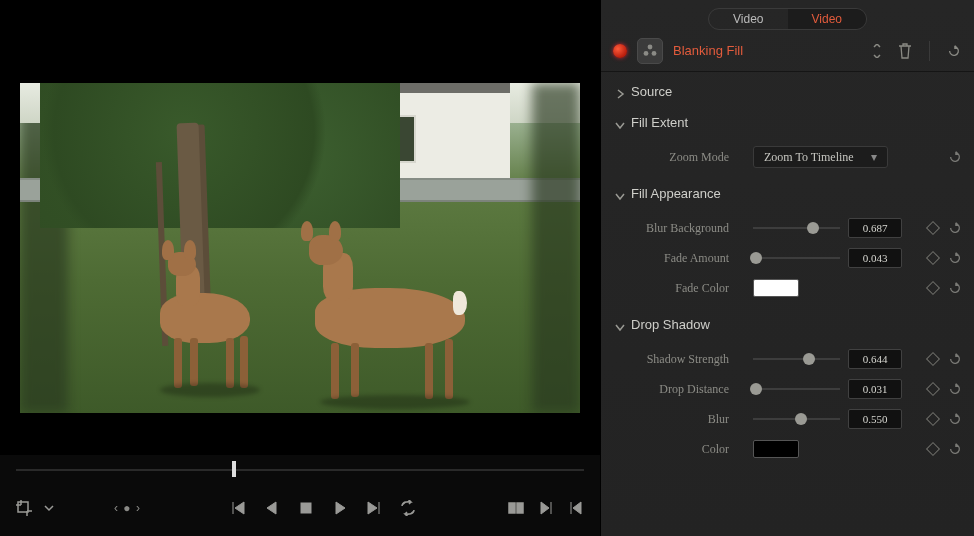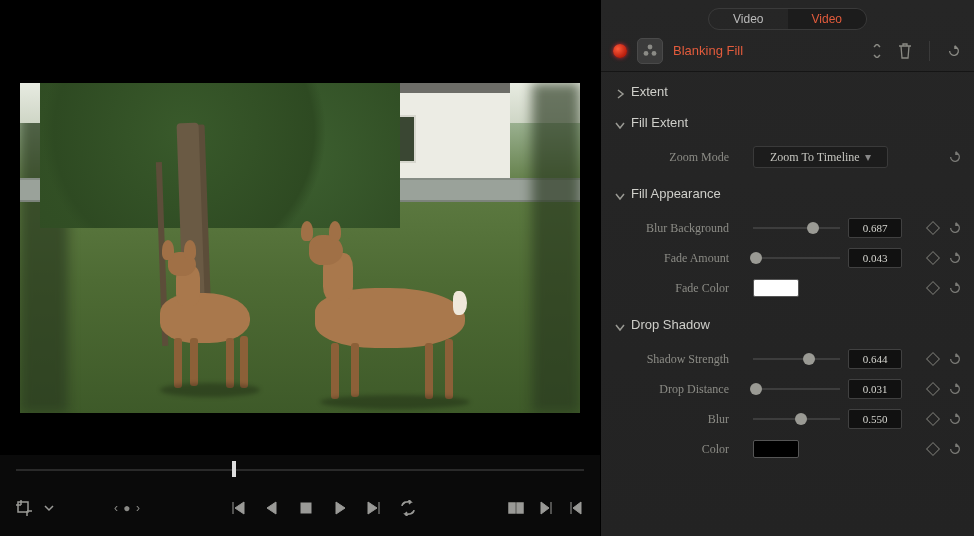--- a/index.html
+++ b/index.html
@@ -266,21 +266,21 @@
   .swatch {
     width:46px; height:18px; background:#fff;
     border:1px solid #555; border-radius:2px;
   }
   .select {
     flex:1; height:22px;
     background:#1c1c1c;
     border:1px solid #3a3a3a;
     border-radius:3px;
     color:#c6c6c0;
-    padding:0 16px;
+    padding:0 10px;
     display:flex; align-items:center; justify-content:space-between;
     font-size:12px;
     cursor:pointer;
   }
   .select .dd-chev { color:#888; }
   .kf-diamond {
     width:10px; height:10px; transform:rotate(45deg);
     border:1px solid #6f6f6a;
   }
   .reset-circ {
@@ -447,21 +447,21 @@
   </div>
 
   <div class="panel-body">
 
     <div class="section-header">
       <span class="chev">
         <svg viewBox="0 0 10 10" width="10" height="10">
             <path d="M3 1l5 4-5 4" fill="none" stroke="#9a9a94" stroke-width="1.5"></path>
           </svg>
       </span>
-      <span>Extent</span>
+      <span>Source</span>
     </div>
 
     <div class="section-header">
       <span class="chev">
         <svg viewBox="0 0 10 10" width="10" height="10">
             <path d="M1 3l4 5 4-5" fill="none" stroke="#9a9a94" stroke-width="1.5"></path>
           </svg>
       </span>
       <span>Fill Extent</span>
     </div>

